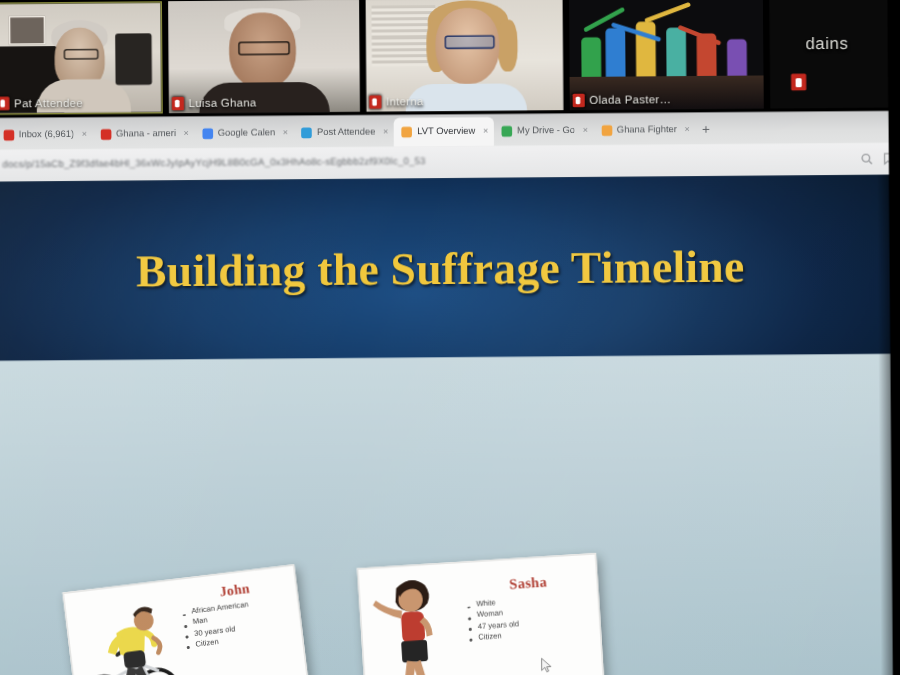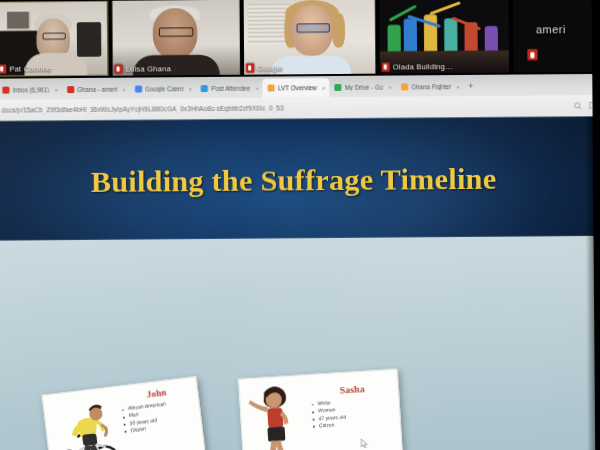--- a/index.html
+++ b/index.html
@@ -144,21 +144,21 @@
         <div class="frame"></div>
             <div class="dark"></div>
         <div class="hair"></div>
             <div class="head"></div>
             <div class="glass"></div>
         <div class="body"></div>
             <div class="obj"></div>
       </div>
       <div class="namebar">
         <span class="zicon"></span>
-        <span>Pat Corinne</span>
+        <span>Pat Attendee</span>
       </div>
     </div>
 
     <div class="tile t2">
       <div class="room2">
         <div class="hair"></div>
             <div class="head"></div>
             <div class="glass"></div>
             <div class="body"></div>
       </div>
@@ -173,47 +173,47 @@
         <div class="blind"></div>
             <div class="hair"></div>
             <div class="hair2"></div>
             <div class="hair3"></div>
         <div class="head"></div>
             <div class="glass"></div>
             <div class="body"></div>
       </div>
       <div class="namebar">
         <span class="zicon"></span>
-        <span>Google</span>
+        <span>Interna</span>
       </div>
     </div>
 
     <div class="tile t4">
       <div class="room4">
         <div class="d" style="left:8px;height:30px;background:#2fa34a;"></div>
         <div class="d" style="left:24px;height:36px;background:#2d7fd4;"></div>
         <div class="d" style="left:44px;height:40px;background:#e0b63a;"></div>
         <div class="d" style="left:64px;height:36px;background:#46b0a2;"></div>
         <div class="d" style="left:84px;height:32px;background:#c8472f;"></div>
         <div class="d" style="left:104px;height:28px;background:#7a4fb5;"></div>
         <div class="arm" style="left:10px;top:20px;width:30px;background:#2fa34a;transform:rotate(-28deg);"></div>
         <div class="arm" style="left:28px;top:16px;width:34px;background:#2d7fd4;transform:rotate(18deg);"></div>
         <div class="arm" style="left:50px;top:14px;width:32px;background:#e0b63a;transform:rotate(-20deg);"></div>
         <div class="arm" style="left:72px;top:18px;width:30px;background:#c8472f;transform:rotate(22deg);"></div>
         <div class="crowd"></div>
       </div>
       <div class="namebar">
         <span class="zicon"></span>
-        <span>Olada Building…</span>
+        <span>Olada Paster…</span>
       </div>
     </div>
 
     <div class="tile t5">
       <div class="t5zic"></div>
-      <div class="t5txt">ameri</div>
+      <div class="t5txt">dains</div>
     </div>
   </div>
 
   <div class="chrome">
     <div class="tabrow">
 
       <div class="tab">
         <span class="fav" style="background:#d93025;"></span>
         <span class="lbl">Inbox (6,961)</span>
         <span class="x">×</span>

